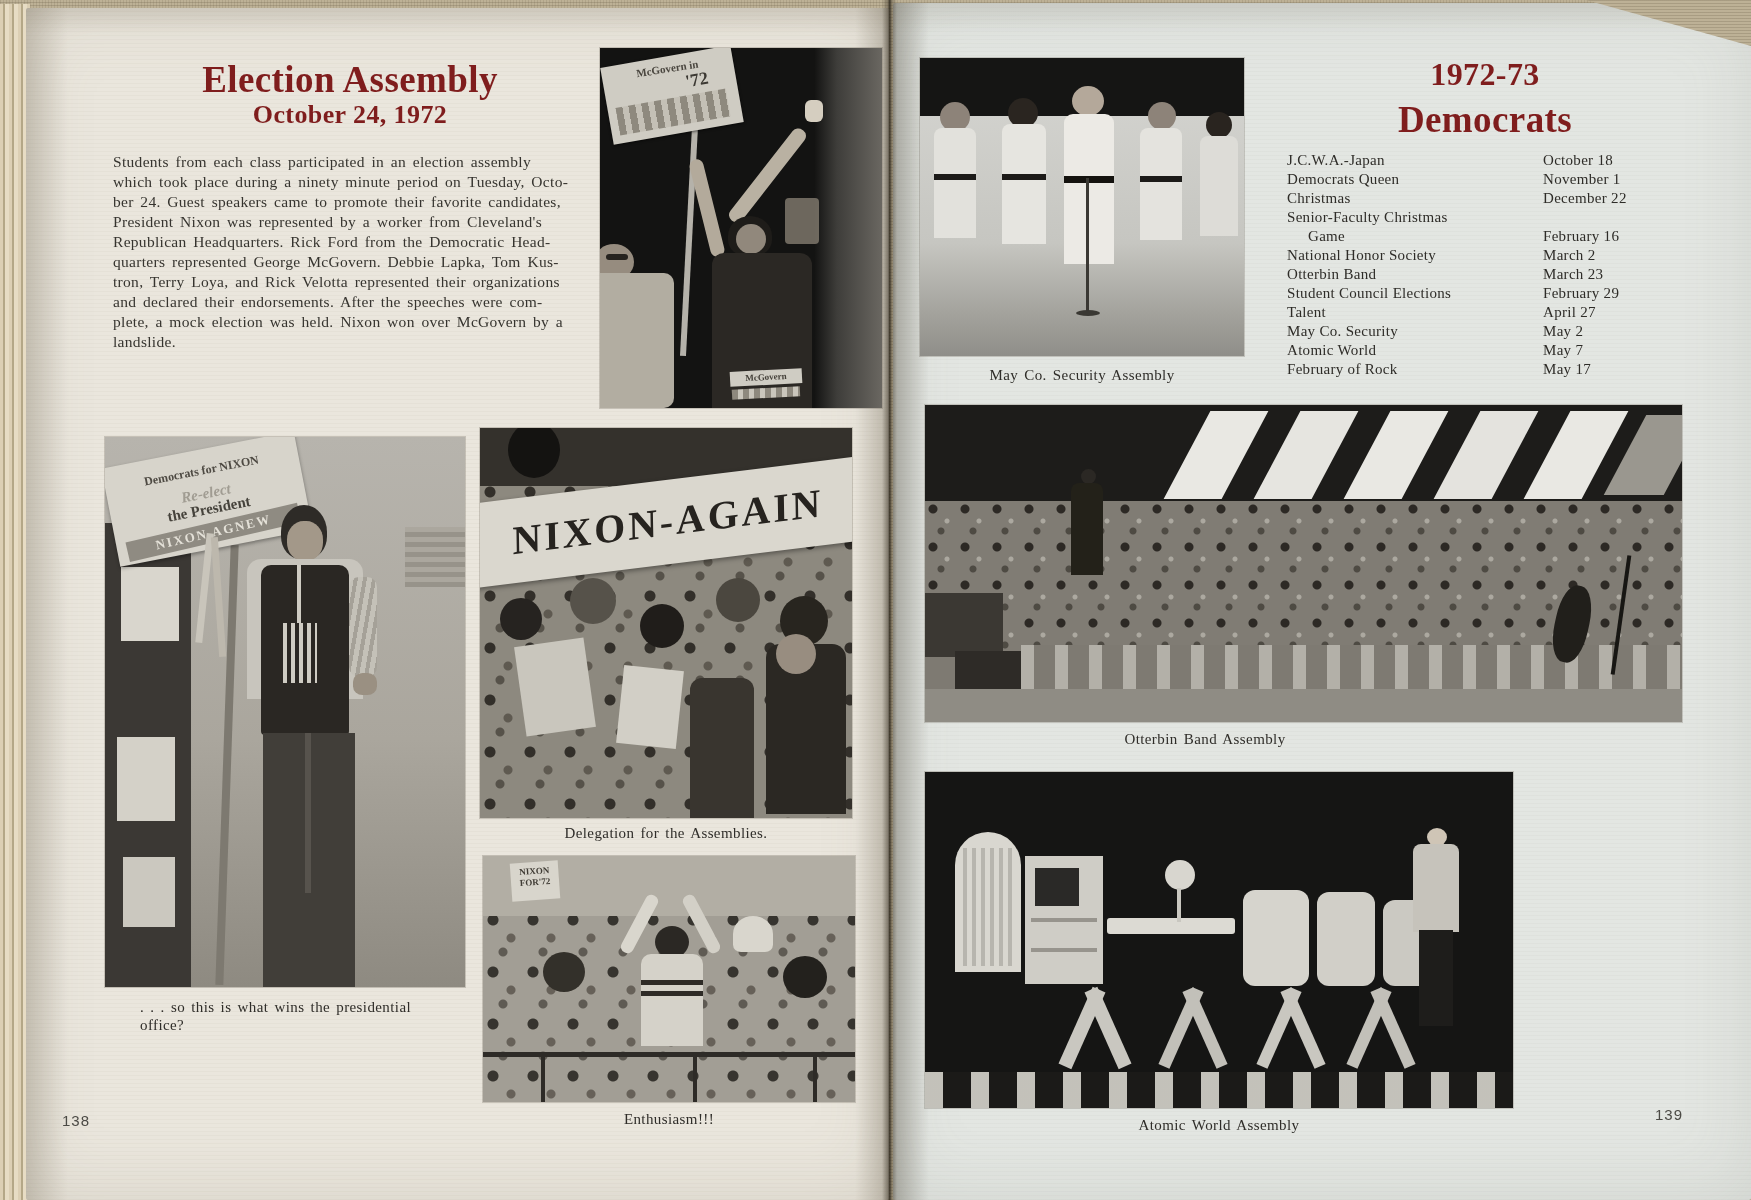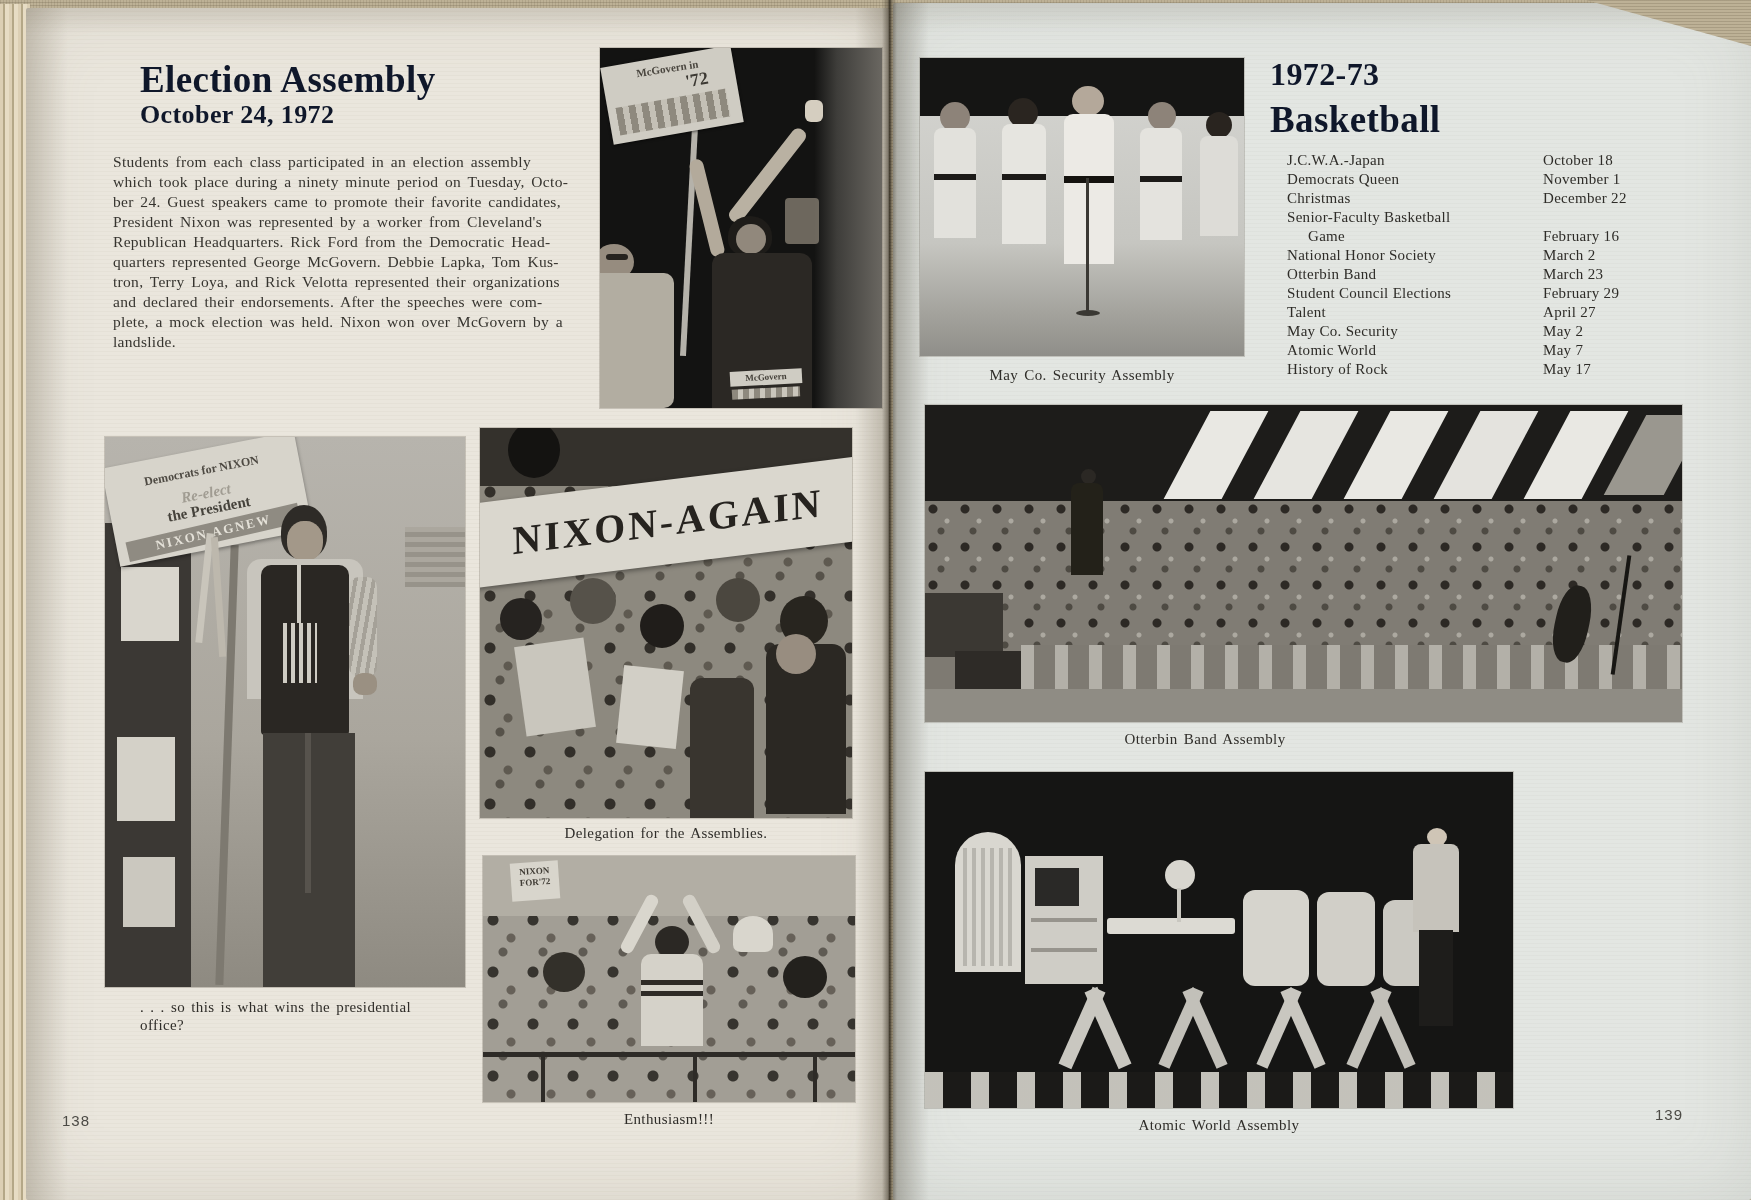--- a/index.html
+++ b/index.html
@@ -43,21 +43,21 @@
     left:882px;top:0;width:15px;height:1200px;position:absolute;
     background:linear-gradient(90deg, rgba(60,52,38,0) 0%, rgba(60,52,38,.45) 40%, rgba(34,29,20,.85) 52%, rgba(60,52,38,.40) 64%, rgba(60,52,38,0) 100%);
   }
   .corner-fabric{
     left:1586px;top:0;width:165px;height:46px;position:absolute;
     background-color:#bdb196;
     background-image:repeating-linear-gradient(0deg, rgba(92,80,58,.22) 0 1px, transparent 1px 3px);
     clip-path:polygon(0 0,100% 0,100% 100%);
   }
   
-  .h-title{font-weight:bold;color:#0f172a;letter-spacing:.4px}
+  .h-title{font-weight:bold;color:#7f1d1d;text-align:center;letter-spacing:.4px}
   .cap{position:absolute;font-size:15px;line-height:18px;color:#2f2d29;letter-spacing:.4px;word-spacing:2px}
   .cap.c{text-align:center}
   .preline{white-space:pre-line}
   .body-text{
     position:absolute;left:113px;top:152px;width:500px;
     font-size:15.5px;line-height:20px;color:#36342f;letter-spacing:.3px;word-spacing:2.5px;
     white-space:pre-line;
   }
   .asm-row{position:absolute;left:1287px;width:410px;font-size:15px;color:#2e2c28;letter-spacing:.3px}
   .asm-name{display:inline-block;width:256px}
@@ -193,34 +193,34 @@
   <div class="s" style="left:0;top:196px;width:372px;height:5px;background:#2e2b27"></div>
   <div class="s" style="left:58px;top:196px;width:4px;height:50px;background:#2e2b27"></div>
   <div class="s" style="left:210px;top:196px;width:4px;height:50px;background:#2e2b27"></div>
   <div class="s" style="left:330px;top:196px;width:4px;height:50px;background:#2e2b27"></div>
 </div>
 <div class="cap c" style="left:483px;top:1110px;width:372px">Enthusiasm!!!</div>
 
 <div class="pagenum" style="left:62px;top:1112px">138</div>
 
 <div class="abs h-title" style="left:1270px;top:56px;width:430px;font-size:32px">1972-73</div>
-<div class="abs h-title" style="left:1270px;top:98px;width:430px;font-size:37px">Basketball</div>
+<div class="abs h-title" style="left:1270px;top:98px;width:430px;font-size:37px">Democrats</div>
 
 <div class="asm-row" style="top:152px"><span class="asm-name">J.C.W.A.-Japan</span><span>October 18</span></div>
 <div class="asm-row" style="top:171px"><span class="asm-name">Democrats Queen</span><span>November 1</span></div>
 <div class="asm-row" style="top:190px"><span class="asm-name">Christmas</span><span>December 22</span></div>
-<div class="asm-row" style="top:209px"><span class="asm-name">Senior-Faculty Basketball</span><span></span></div>
+<div class="asm-row" style="top:209px"><span class="asm-name">Senior-Faculty Christmas</span><span></span></div>
 <div class="asm-row" style="top:228px"><span class="asm-name ind">Game</span><span>February 16</span></div>
 <div class="asm-row" style="top:247px"><span class="asm-name">National Honor Society</span><span>March 2</span></div>
 <div class="asm-row" style="top:266px"><span class="asm-name">Otterbin Band</span><span>March 23</span></div>
 <div class="asm-row" style="top:285px"><span class="asm-name">Student Council Elections</span><span>February 29</span></div>
 <div class="asm-row" style="top:304px"><span class="asm-name">Talent</span><span>April 27</span></div>
 <div class="asm-row" style="top:323px"><span class="asm-name">May Co. Security</span><span>May 2</span></div>
 <div class="asm-row" style="top:342px"><span class="asm-name">Atomic World</span><span>May 7</span></div>
-<div class="asm-row" style="top:361px"><span class="asm-name">History of Rock</span><span>May 17</span></div>
+<div class="asm-row" style="top:361px"><span class="asm-name">February of Rock</span><span>May 17</span></div>
 
 <div class="ph" style="left:920px;top:58px;width:324px;height:298px;background:linear-gradient(180deg,#d6d6d2 0,#c6c6c1 62%,#a3a29c 86%,#8f8e89 100%)">
   <div class="s" style="left:0;top:0;width:324px;height:58px;background:#151514"></div>
   <div class="s" style="left:20px;top:44px;width:30px;height:30px;background:#8d8379;border-radius:50%"></div>
   <div class="s" style="left:14px;top:70px;width:42px;height:110px;background:#e2e1dc;border-radius:8px 8px 0 0"></div>
   <div class="s" style="left:14px;top:116px;width:42px;height:6px;background:#1c1a18"></div>
   <div class="s" style="left:88px;top:40px;width:30px;height:30px;background:#2a2520;border-radius:50%"></div>
   <div class="s" style="left:82px;top:66px;width:44px;height:120px;background:#e6e5e0;border-radius:8px 8px 0 0"></div>
   <div class="s" style="left:82px;top:116px;width:44px;height:6px;background:#1c1a18"></div>
   <div class="s" style="left:152px;top:28px;width:32px;height:30px;background:#b4a89a;border-radius:50%"></div>

